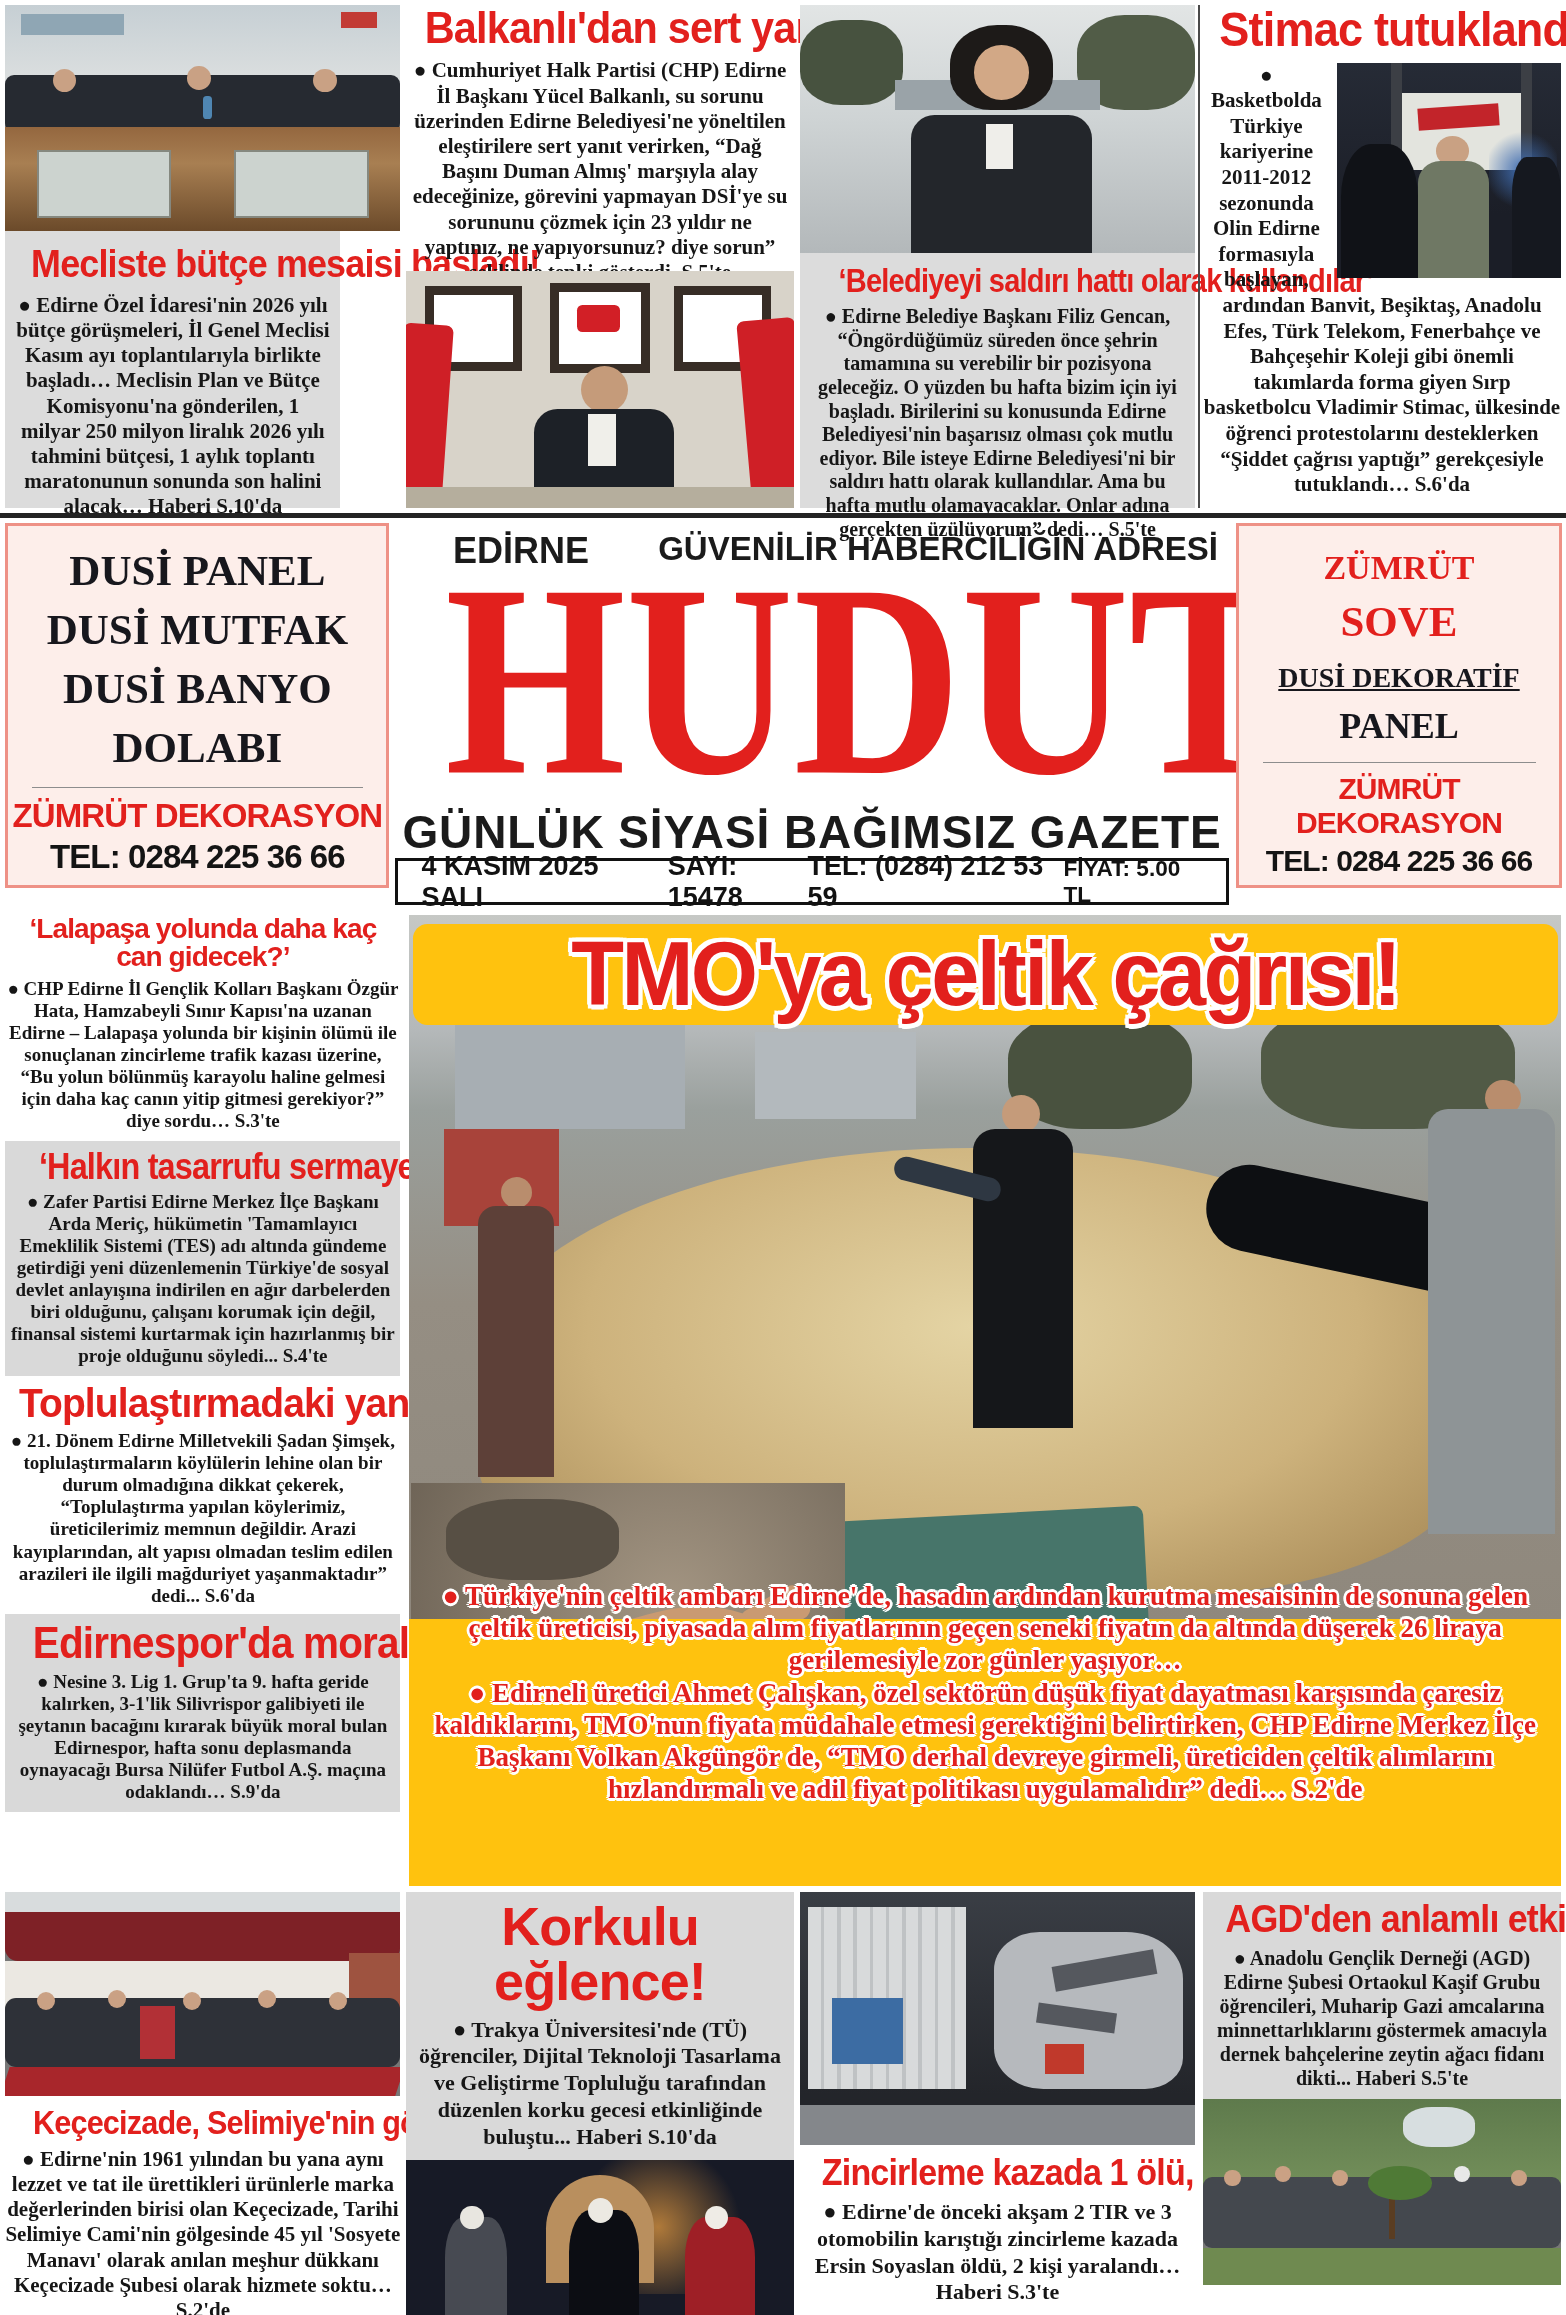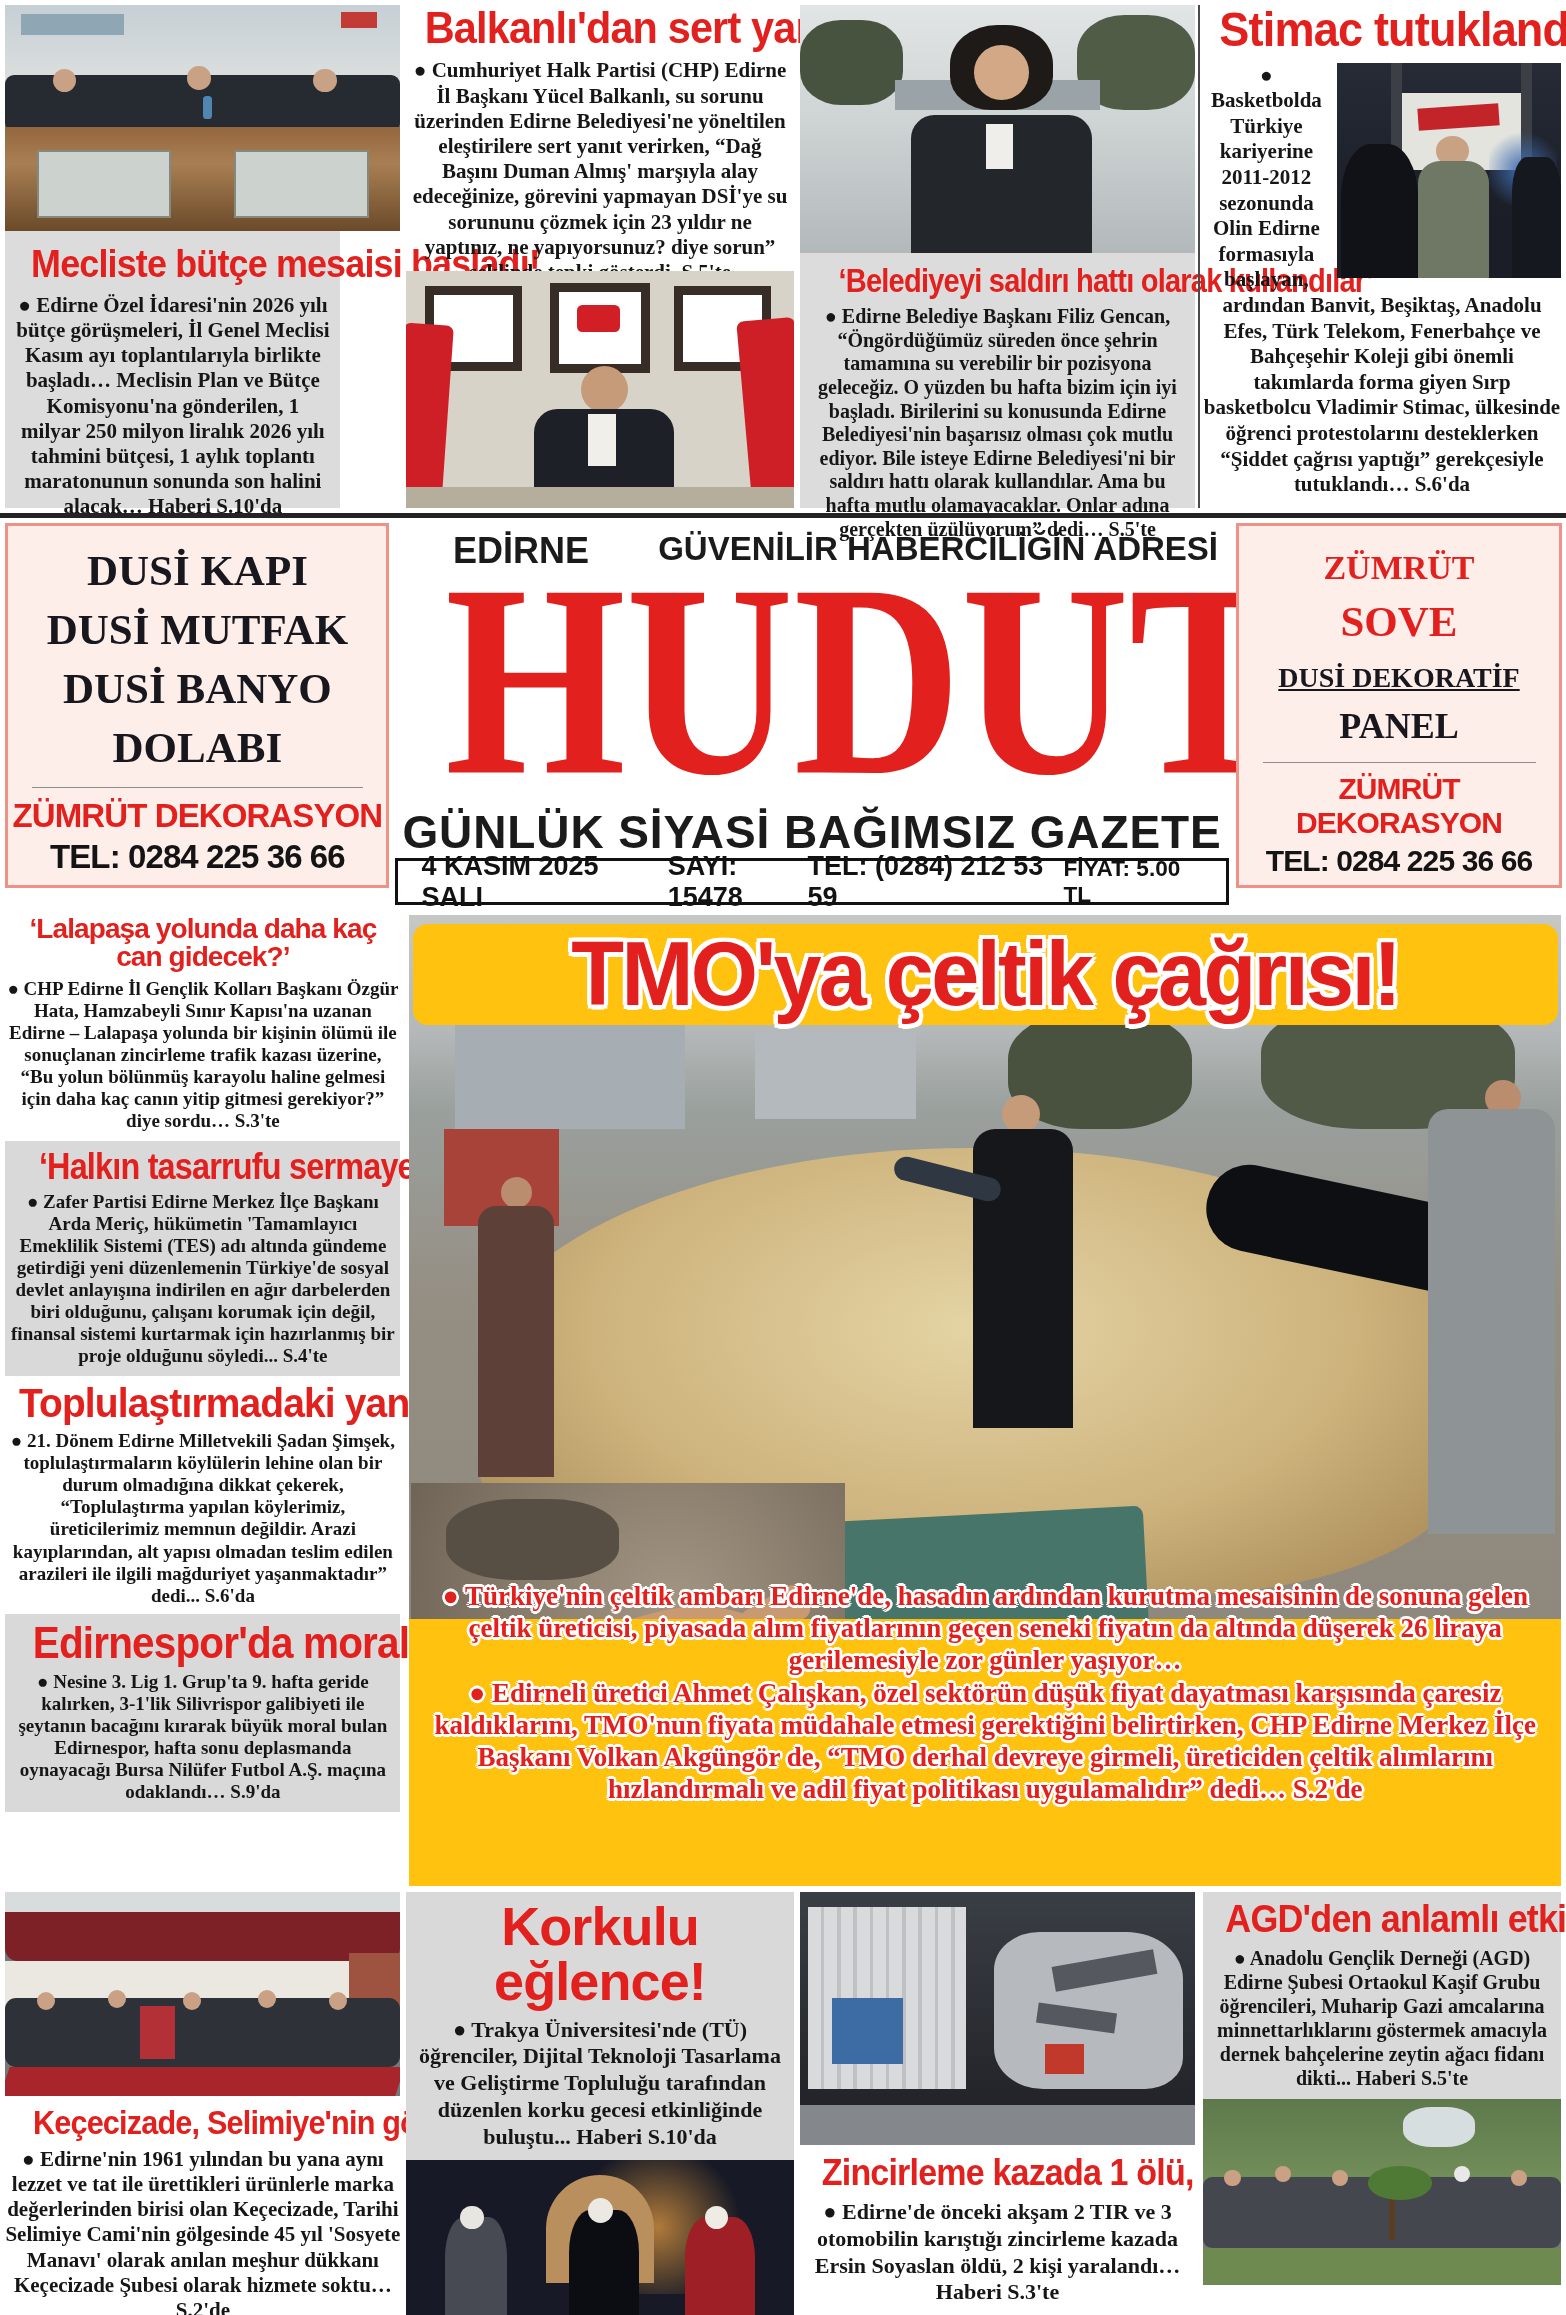--- a/index.html
+++ b/index.html
@@ -112,21 +112,21 @@
         <i class="s" style="left:36%;top:46%;width:32%;height:54%;background:#6f7864;border-radius:22px 22px 0 0;"></i>
         <i class="s" style="right:0;top:44%;width:22%;height:56%;background:#15181f;border-radius:30% 30% 0 0;"></i>
       </div>
       <div class="bd" style="font-size:21px;line-height:1.22;">●  Basketbolda Türkiye kariyerine 2011-2012 sezonunda Olin Edirne formasıyla başlayan, ardından Banvit, Beşiktaş, Anadolu Efes, Türk Telekom, Fenerbahçe ve Bahçeşehir Koleji gibi önemli takımlarda forma giyen Sırp basketbolcu Vladimir Stimac, ülkesinde öğrenci protestolarını desteklerken “Şiddet çağrısı yaptığı” gerekçesiyle tutuklandı… S.6'da</div>
     </div>
   </div>
 
   <div class="rule a" style="left:0;top:513px;width:1567px;height:4.5px;"></div>
 
   <div class="adbox" style="left:5.4px;top:523px;width:384px;height:365px;padding-top:14.5px;">
-    <div class="adline" style="font-size:43px;line-height:1.38;">DUSİ KAPI</div>
+    <div class="adline" style="font-size:43px;line-height:1.38;">DUSİ PANEL</div>
     <div class="adline" style="font-size:43px;line-height:1.38;">DUSİ MUTFAK</div>
     <div class="adline" style="font-size:43px;line-height:1.38;">DUSİ BANYO</div>
     <div class="adline" style="font-size:43px;line-height:1.38;">DOLABI</div>
     <div class="adsep"></div>
     <div class="adbrand" style="font-size:33px;">ZÜMRÜT DEKORASYON</div>
     <div class="adtel" style="font-size:33px;margin-top:3.6px;">TEL: 0284 225 36 66</div>
   </div>
 
   <div class="a" style="left:395px;top:523px;width:834px;height:365px;">
     <div class="mast-small" style="position:absolute;left:58px;top:7.2px;font-size:36px;">EDİRNE</div>

